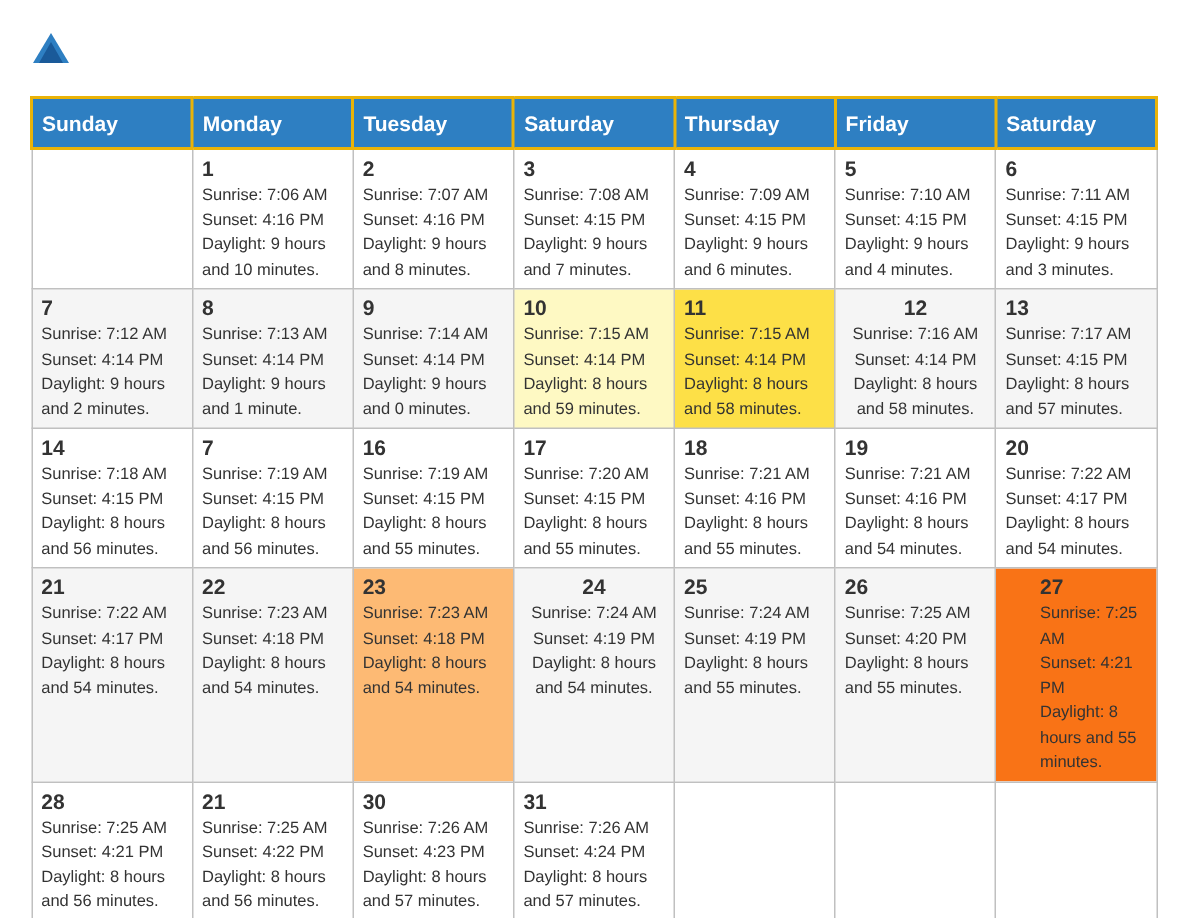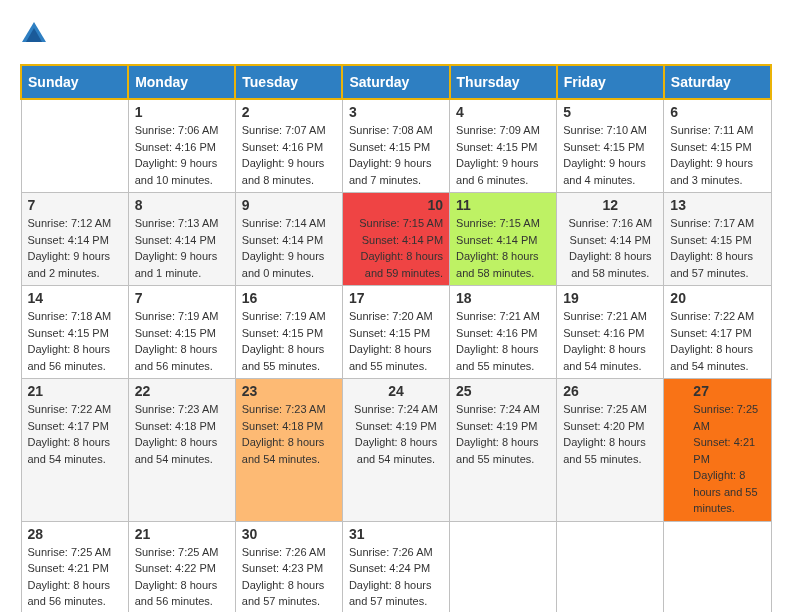--- a/index.html
+++ b/index.html
@@ -156,25 +156,25 @@
           <div class="day-info">Sunrise: 7:12 AM<br>Sunset: 4:14 PM<br>Daylight: 9 hours and 2 minutes.</div>
         </td>
         <td style="background-color: rgb(245, 245, 245);">
           <span class="day-number">8</span>
           <div class="day-info">Sunrise: 7:13 AM<br>Sunset: 4:14 PM<br>Daylight: 9 hours and 1 minute.</div>
         </td>
         <td style="background-color: rgb(245, 245, 245);">
           <span class="day-number">9</span>
           <div class="day-info">Sunrise: 7:14 AM<br>Sunset: 4:14 PM<br>Daylight: 9 hours and 0 minutes.</div>
         </td>
-        <td style="background-color: #ef4444; text-align: right;">
+        <td style="background-color: #fef9c3;">
           <span class="day-number">10</span>
           <div class="day-info">Sunrise: 7:15 AM<br>Sunset: 4:14 PM<br>Daylight: 8 hours and 59 minutes.</div>
         </td>
-        <td style="background-color: #bef264; margin-left: 42px;">
+        <td style="background-color: #fde047; margin-left: 42px;">
           <span class="day-number">11</span>
           <div class="day-info">Sunrise: 7:15 AM<br>Sunset: 4:14 PM<br>Daylight: 8 hours and 58 minutes.</div>
         </td>
         <td style="background-color: rgb(245, 245, 245); text-align: center;">
           <span class="day-number">12</span>
           <div class="day-info">Sunrise: 7:16 AM<br>Sunset: 4:14 PM<br>Daylight: 8 hours and 58 minutes.</div>
         </td>
         <td style="background-color: rgb(245, 245, 245);">
           <span class="day-number">13</span>
           <div class="day-info">Sunrise: 7:17 AM<br>Sunset: 4:15 PM<br>Daylight: 8 hours and 57 minutes.</div>

